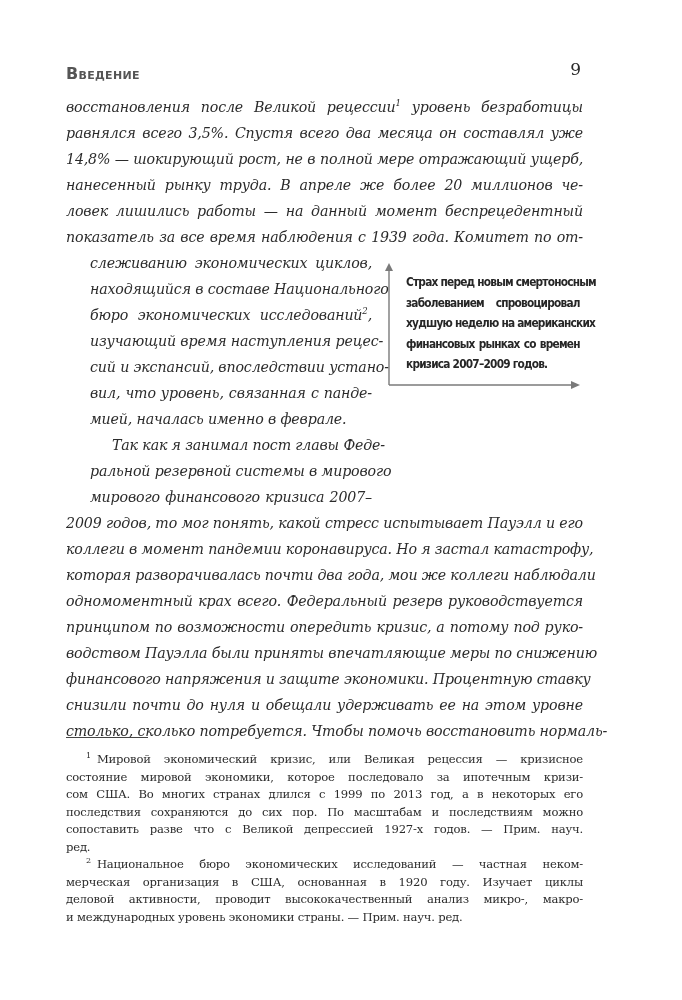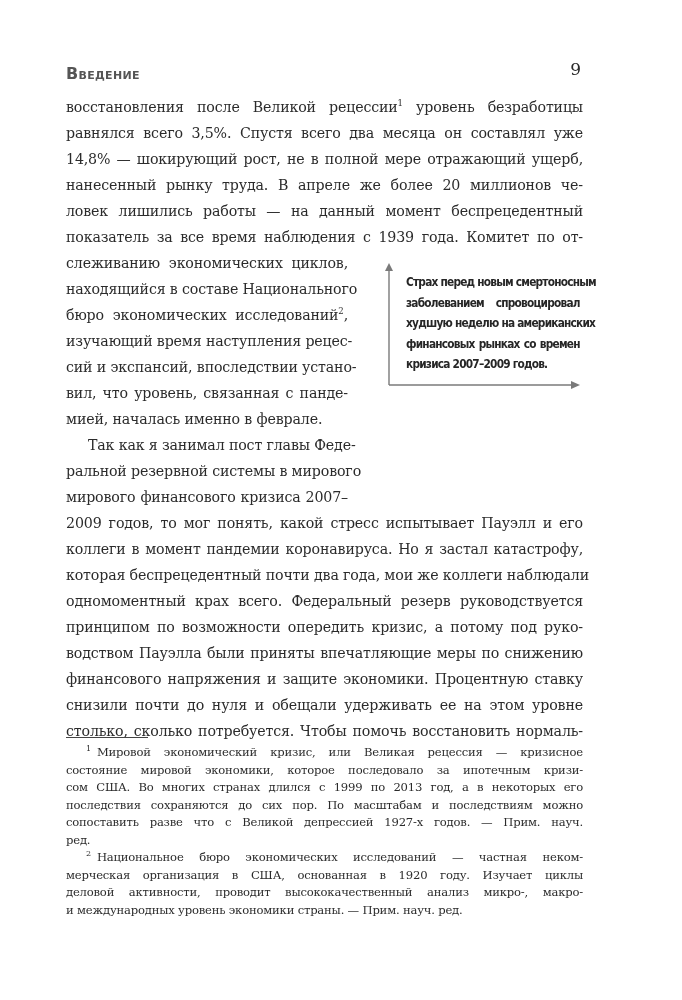--- a/index.html
+++ b/index.html
@@ -10,44 +10,44 @@
     font-variant: small-caps; letter-spacing: 0.3px; color: #555555;
   }
   .page-number {
     position: absolute; right: 101px; top: 59px;
     font-family: "DejaVu Serif", serif; font-size: 17px; color: #2a2a2a;
   }
   .line {
     position: absolute; left: 66px;
     font-family: "DejaVu Serif", serif; font-size: 14.2px; line-height: 26px;
     white-space: nowrap; text-align: justify; text-align-last: justify;
-    color: #2b2b2b; letter-spacing: -0.15px;
+    color: #2b2b2b; letter-spacing: -0.15px; font-style: italic;
   }
   .line.full { width: 517px; }
-  .line.narrow { width: 282px; }
+  .line.narrow { width: 282px; margin-left: 24px; }
   .line.last { text-align-last: left; }
   .line.indent { text-indent: 22px; }
   sup { font-size: 8.5px; vertical-align: 6px; line-height: 0; }
   .pull-quote-frame { position: absolute; left: 384px; top: 262px; width: 200px; height: 130px; }
   .pull-quote {
     position: absolute; left: 406px; top: 272px; width: 174px;
   }
   .pq-line {
     font-family: "DejaVu Sans", sans-serif; font-weight: bold; font-size: 12.3px;
     line-height: 20.5px; white-space: nowrap; text-align: justify; text-align-last: justify;
     color: #262626; letter-spacing: -0.9px; transform: scaleX(0.86); transform-origin: left;
     width: 202px;
   }
   .pq-line.last { text-align-last: left; }
   .footnote-rule { position: absolute; left: 66px; top: 737px; width: 82px; height: 1px; background: #444444; }
   .fn-line {
     position: absolute; left: 66px; width: 517px;
     font-family: "DejaVu Serif", serif; font-size: 11.6px; line-height: 17.5px;
     white-space: nowrap; text-align: justify; text-align-last: justify;
-    color: #2b2b2b; letter-spacing: -0.2px;
+    color: #2b2b2b; letter-spacing: -0.2px; margin-top: 7px;
   }
   .fn-line.last { text-align-last: left; }
   .fn-line.first { text-indent: 20px; }
   .fn-mark { font-size: 8px; vertical-align: 5px; line-height: 0; margin-right: 6px; }
 </style>
 </head>
 <body>
 
 <div>
 
@@ -66,21 +66,21 @@
     <div class="line narrow" style="top:302px"><span>бюро экономических исследований</span><sup>2</sup><span>,</span></div>
     <div class="line narrow" style="top:328px">изучающий время наступления рецес-</div>
     <div class="line narrow" style="top:354px">сий и экспансий, впоследствии устано-</div>
     <div class="line narrow" style="top:380px">вил, что уровень, связанная с панде-</div>
     <div class="line narrow last" style="top:406px; width:282px;">мией, началась именно в феврале.</div>
     <div class="line narrow indent" style="top:432px">Так как я занимал пост главы Феде-</div>
     <div class="line narrow" style="top:458px">ральной резервной системы в мирового</div>
     <div class="line narrow" style="top:484px">мирового финансового кризиса 2007–</div>
     <div class="line full" style="top:510px">2009 годов, то мог понять, какой стресс испытывает Пауэлл и его</div>
     <div class="line full" style="top:536px">коллеги в момент пандемии коронавируса. Но я застал катастрофу,</div>
-    <div class="line full" style="top:562px">которая беспрецедентный почти два года, мои же коллеги наблюдали</div>
+    <div class="line full" style="top:562px">которая разворачивалась почти два года, мои же коллеги наблюдали</div>
     <div class="line full" style="top:588px">одномоментный крах всего. Федеральный резерв руководствуется</div>
     <div class="line full" style="top:614px">принципом по возможности опередить кризис, а потому под руко-</div>
     <div class="line full" style="top:640px">водством Пауэлла были приняты впечатляющие меры по снижению</div>
     <div class="line full" style="top:666px">финансового напряжения и защите экономики. Процентную ставку</div>
     <div class="line full" style="top:692px">снизили почти до нуля и обещали удерживать ее на этом уровне</div>
     <div class="line full" style="top:718px">столько, сколько потребуется. Чтобы помочь восстановить нормаль-</div>
   </div>
 
   <svg class="pull-quote-frame" viewBox="0 0 200 130" width="200" height="130">
     <line x1="5" y1="6" x2="5" y2="123" stroke="#7a7a7a" stroke-width="1.4"></line>

